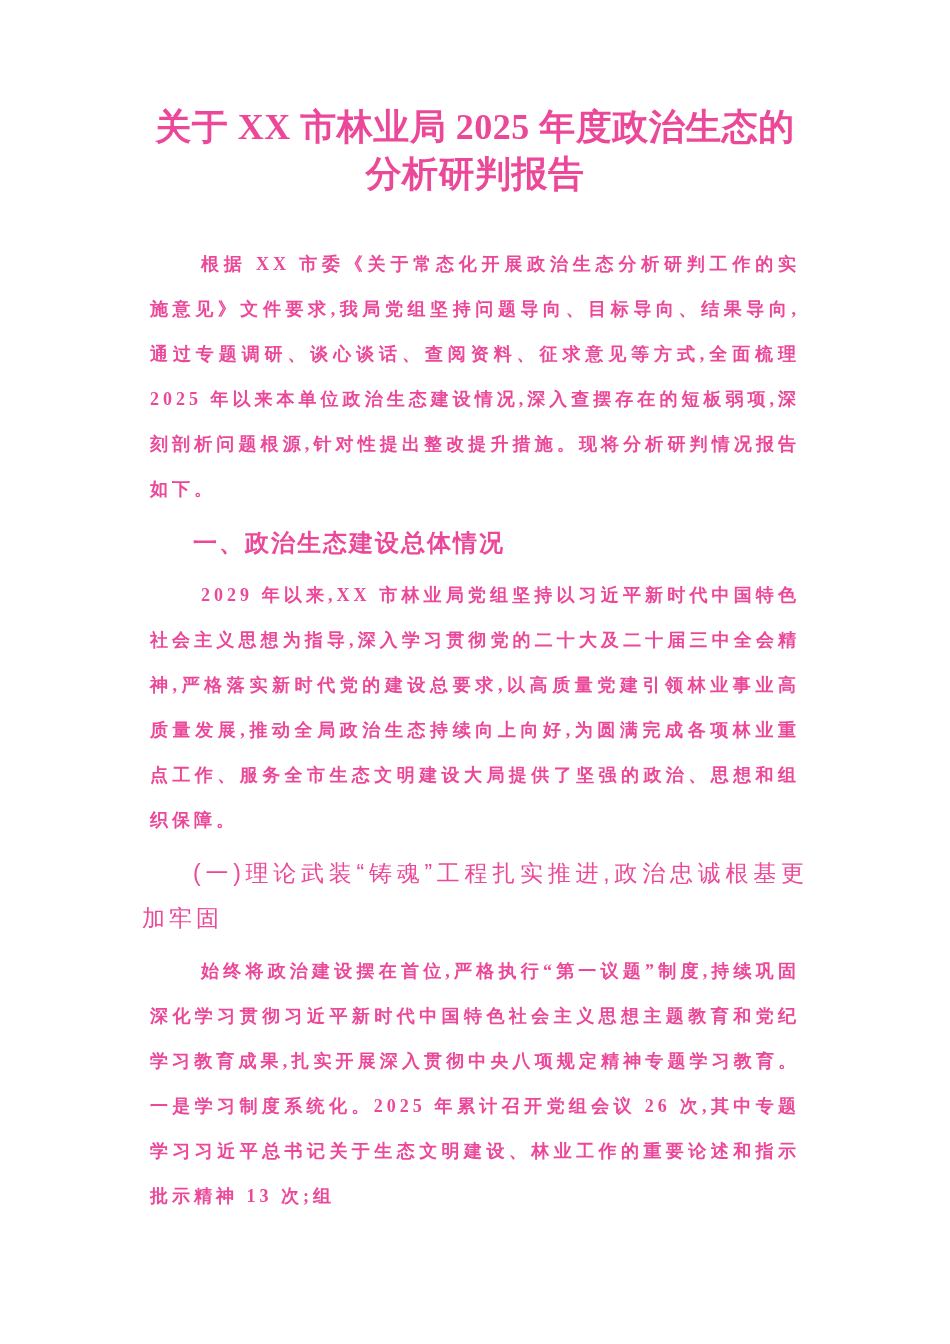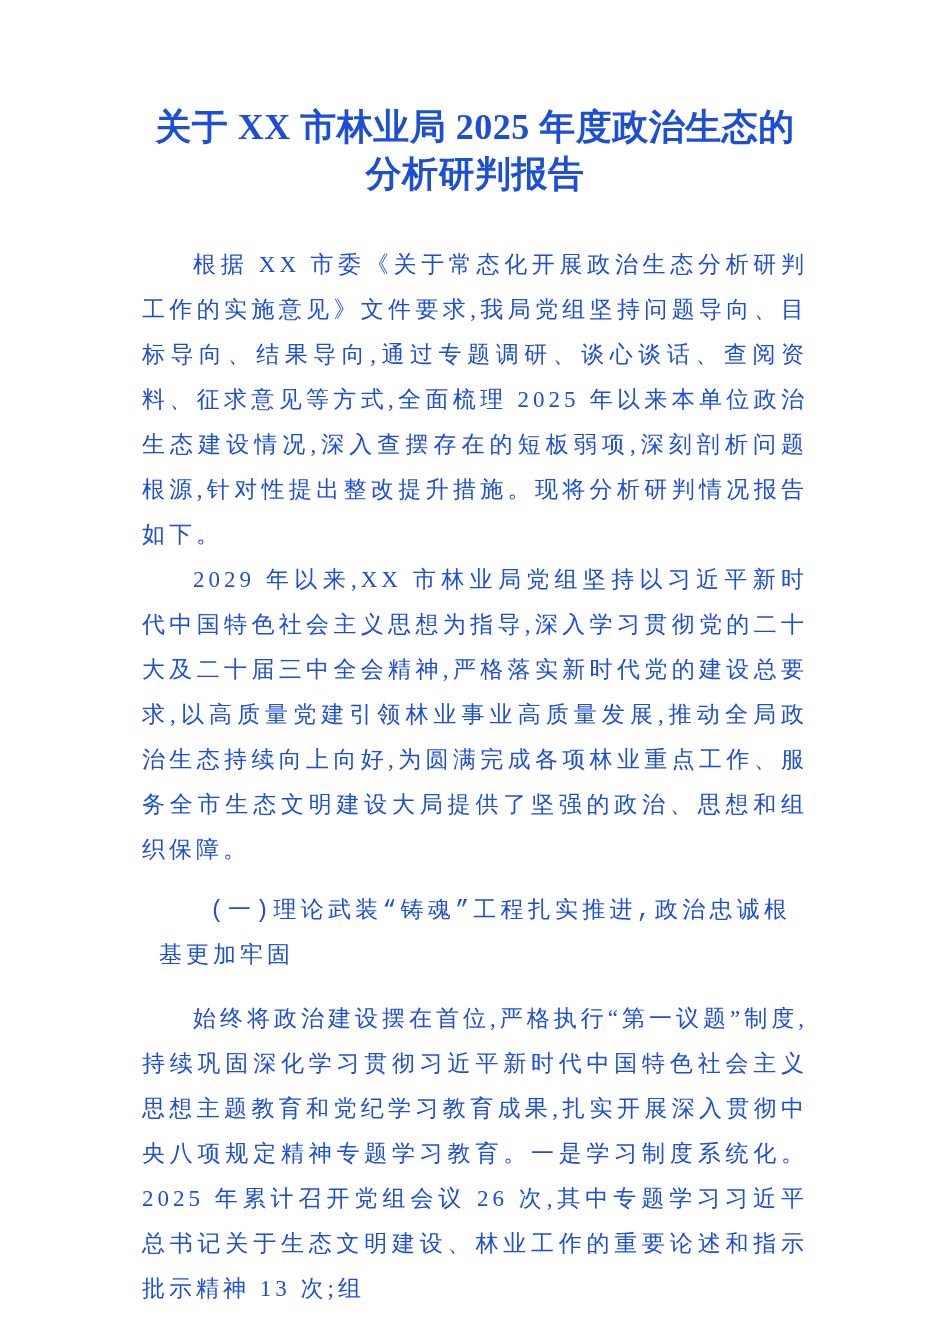--- a/index.html
+++ b/index.html
@@ -5,80 +5,81 @@
   html, body {
     margin: 0;
     padding: 0;
     background: #ffffff;
   }
   .page {
     position: relative;
     width: 950px;
     height: 1344px;
     background: #ffffff;
-    color: #1d4ed8;
+    color: #ec4899;
     overflow: hidden;
     font-family: "Liberation Serif", "DejaVu Serif", serif;
   }
   .content {
     width: 666px;
     margin: 0 auto;
   }
   .doc-title {
     margin: 0;
     padding-top: 104px;
     margin-bottom: 44px;
     font-size: 36px;
     line-height: 47px;
     font-weight: bold;
     text-align: center;
     letter-spacing: 0.5px;
     font-family: "Liberation Serif", "DejaVu Serif", serif;
   }
   .body-para {
-    margin: 0;
-    font-size: 23px;
+    margin: 8px;
+    font-size: 18px;
     line-height: 45px;
     letter-spacing: 4px;
     text-align: justify;
     text-justify: inter-character;
     text-indent: 51px;
-    font-weight: normal;
+    font-weight: bold;
   }
   .section-heading {
     margin: 0;
     font-size: 24px;
     line-height: 45px;
     font-weight: bold;
     letter-spacing: 2px;
     text-indent: 51px;
     font-family: "Liberation Sans", "DejaVu Sans", sans-serif;
   }
   .subsection-heading {
-    margin: 17px;
+    margin: 0;
     font-size: 23px;
     line-height: 45px;
     letter-spacing: 4px;
     text-align: justify;
     text-justify: inter-character;
     text-indent: 51px;
     font-weight: normal;
-    font-family: Liberation Mono, monospace;
+    font-family: Liberation Sans, sans-serif;
   }
 </style>
 </head>
 <body>
 
 <div class="page">
   <div class="content">
 
     <h1 class="doc-title">关于 XX 市林业局 2025 年度政治生态的分析研判报告</h1>
 
     <p class="body-para">根据 XX 市委《关于常态化开展政治生态分析研判工作的实施意见》文件要求,我局党组坚持问题导向、目标导向、结果导向,通过专题调研、谈心谈话、查阅资料、征求意见等方式,全面梳理 2025 年以来本单位政治生态建设情况,深入查摆存在的短板弱项,深刻剖析问题根源,针对性提出整改提升措施。现将分析研判情况报告如下。</p>
 
+    <h2 class="section-heading">一、政治生态建设总体情况</h2>
 
     <p class="body-para">2029 年以来,XX 市林业局党组坚持以习近平新时代中国特色社会主义思想为指导,深入学习贯彻党的二十大及二十届三中全会精神,严格落实新时代党的建设总要求,以高质量党建引领林业事业高质量发展,推动全局政治生态持续向上向好,为圆满完成各项林业重点工作、服务全市生态文明建设大局提供了坚强的政治、思想和组织保障。</p>
 
     <h3 class="subsection-heading">(一)理论武装“铸魂”工程扎实推进,政治忠诚根基更加牢固</h3>
 
     <p class="body-para">始终将政治建设摆在首位,严格执行“第一议题”制度,持续巩固深化学习贯彻习近平新时代中国特色社会主义思想主题教育和党纪学习教育成果,扎实开展深入贯彻中央八项规定精神专题学习教育。一是学习制度系统化。2025 年累计召开党组会议 26 次,其中专题学习习近平总书记关于生态文明建设、林业工作的重要论述和指示批示精神 13 次;组</p>
 
   </div>
 </div>
 

